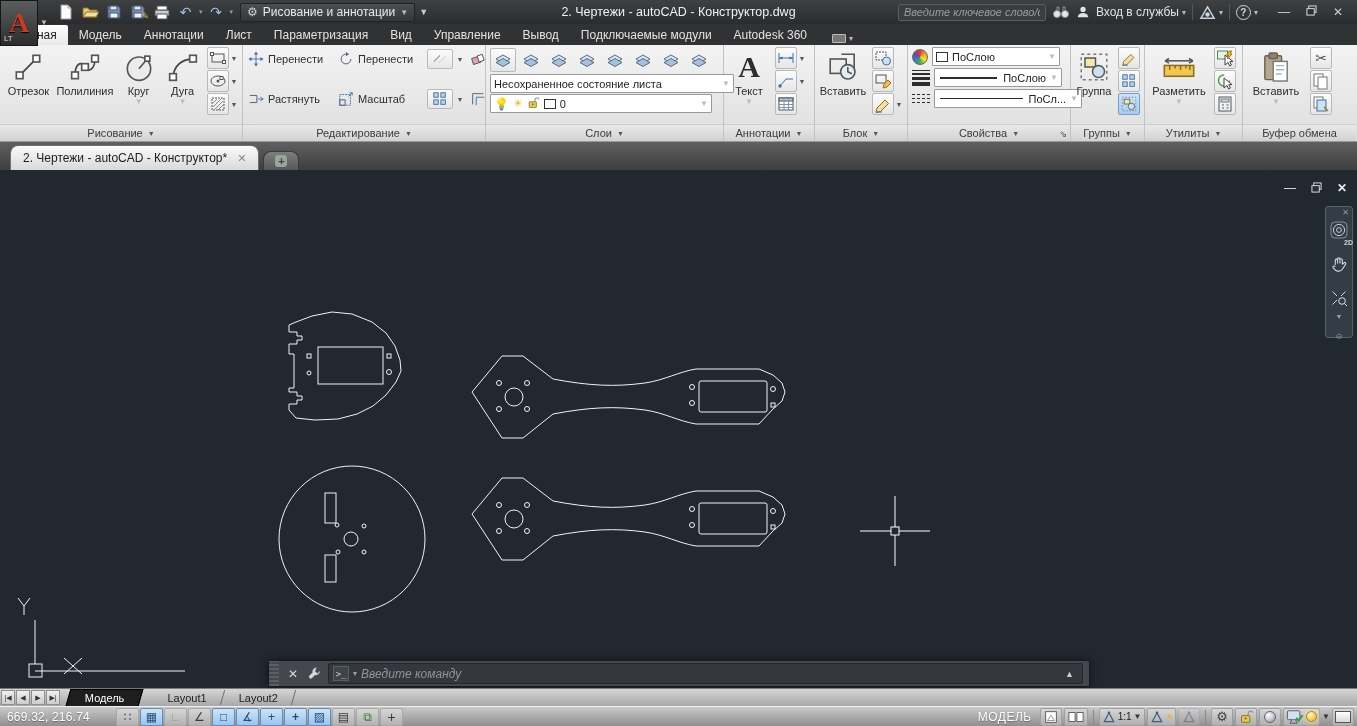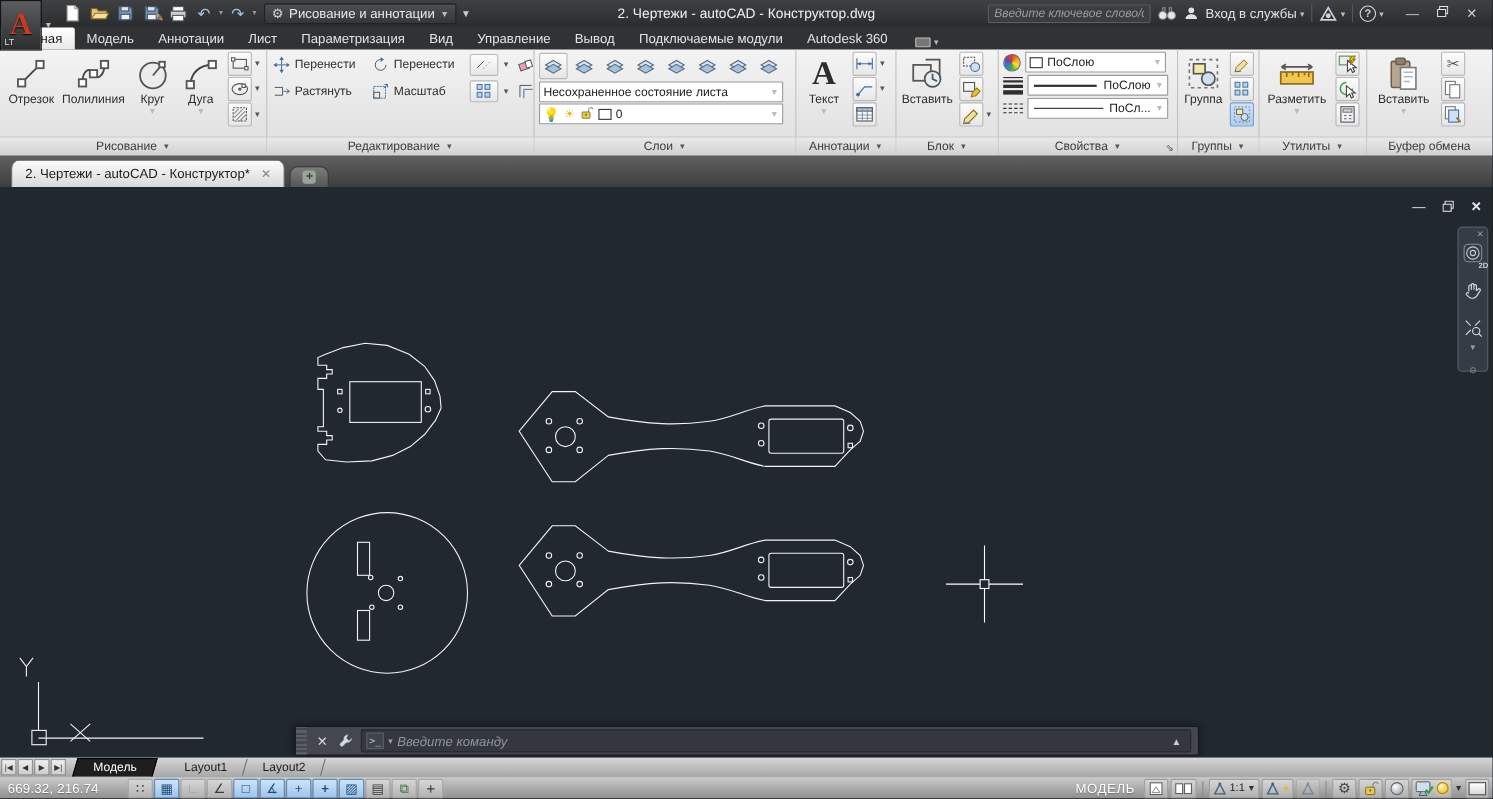--- a/index.html
+++ b/index.html
@@ -543,21 +543,21 @@
             </div>
         </div>
       </div>
       <div class="plabel">
           <span>Рисование</span>
           <span class="caret">▼</span>
         </div>
     </div>
 
     <div class="panel" style="width:243px">
-      <div class="pc" style="flex-direction:column;gap:0">
+      <div class="pc" style="flex-direction:column;gap:16px">
         <div class="mrow">
           <span class="micon">
               <svg width="16" height="16">
                 <use href="#s-move"></use>
               </svg>
             </span>
           <span class="mlabel" style="width:66px">Перенести</span>
           <span class="micon">
               <svg width="16" height="16">
                 <use href="#s-rotate"></use>
@@ -645,21 +645,21 @@
               <svg width="18" height="18">
                 <use href="#s-layers"></use>
               </svg>
             </div>
           <div class="sbtn noborder" style="width:26px;height:24px">
               <svg width="18" height="18">
                 <use href="#s-layers"></use>
               </svg>
             </div>
         </div>
-        <div class="combo" style="width:222px">
+        <div class="combo" style="width:244px">
           <span>Несохраненное состояние листа</span>
           <span class="cend">
               <span class="caret">▼</span>
             </span>
         </div>
         <div class="combo" style="width:222px">
           <span style="color:#e8b820;font-size:12px">💡</span>
           <span style="color:#e8b820;font-size:11px">☀</span>
           <span><svg width="13" height="13">
                 <use href="#s-lock"></use>
@@ -783,21 +783,21 @@
                 <span class="caret">▼</span>
               </span>
           </div>
         </div>
         <div style="display:flex;align-items:center;gap:4px">
           <span class="lticon">
               <i></i>
               <i></i>
               <i></i>
             </span>
-          <div class="combo" style="width:128px">
+          <div class="combo" style="width:148px">
             <span class="ltline"></span>
             <span>ПоСл...</span>
             <span class="cend">
                 <span class="caret">▼</span>
               </span>
           </div>
         </div>
       </div>
       <div class="plabel">
           <span>Свойства</span>

